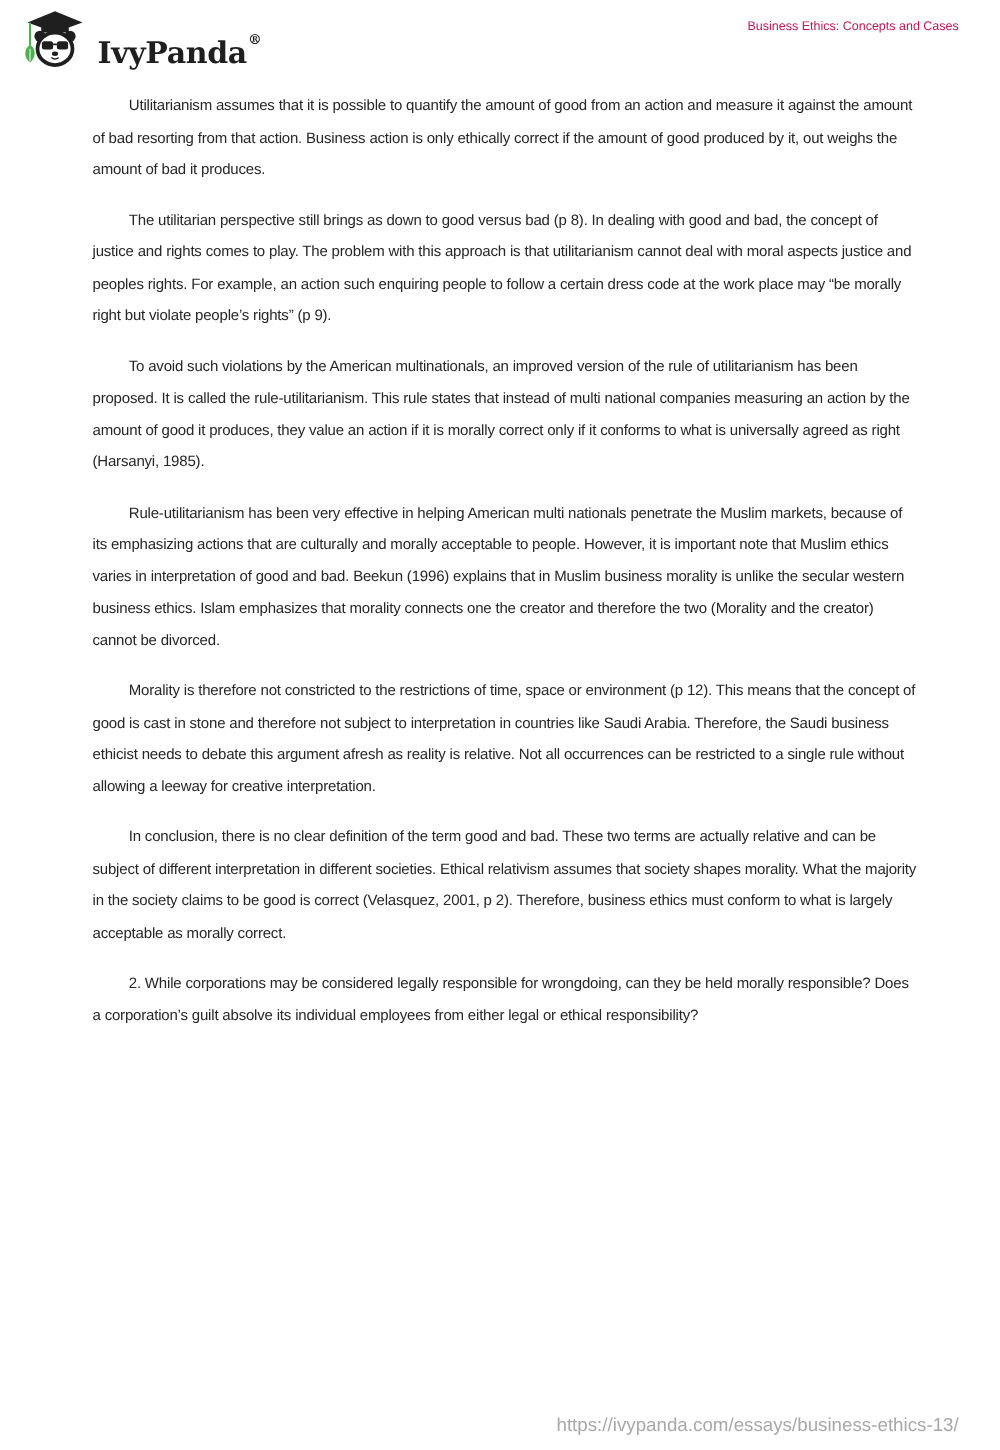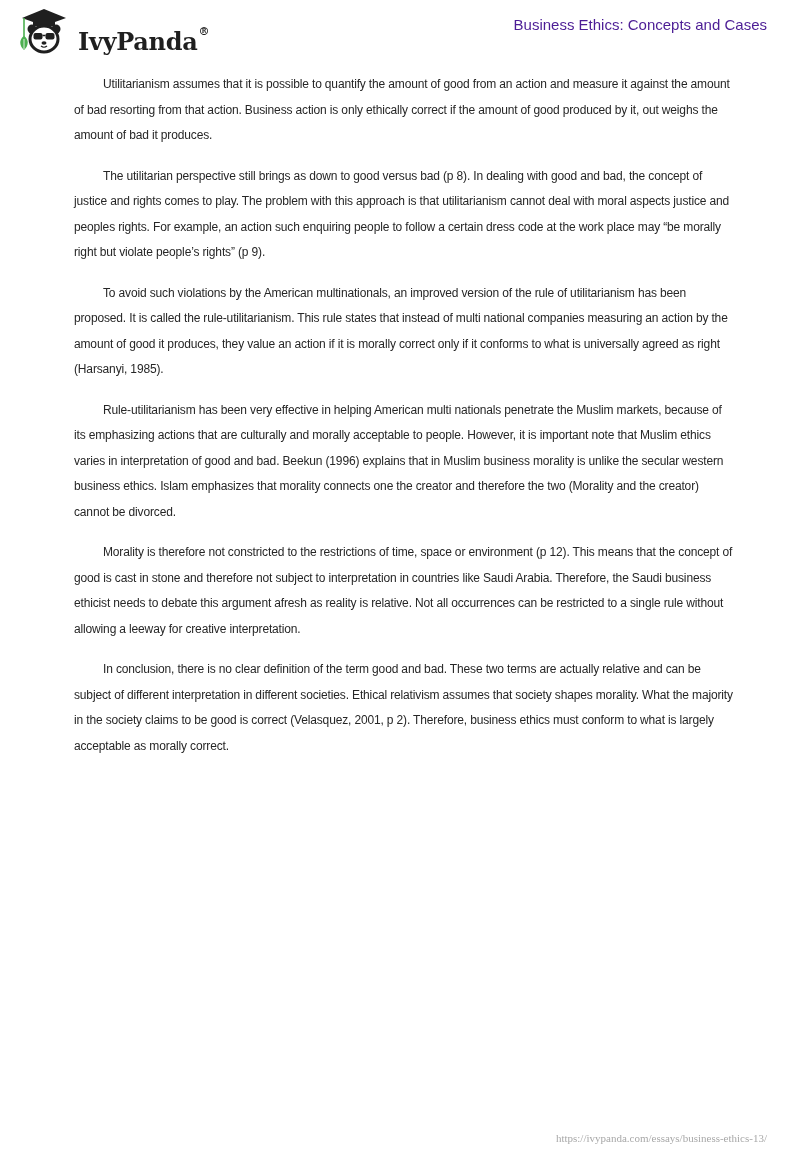--- a/index.html
+++ b/index.html
@@ -48,45 +48,44 @@
       font-size: 11px;
       vertical-align: super;
       position: relative;
       top: -6px;
       margin-left: 1px;
     }
     .doc-title {
       position: absolute;
       right: 33px;
       top: 16px;
-      font-size: 15px;
-      color: #4c1d95;
+      font-size: 10px;
+      color: #be185d;
     }
     .content {
       position: absolute;
       left: 74px;
       top: 72px;
       width: 660px;
     }
     .content p {
       margin: 0 0 15px 0;
       font-size: 12px;
       line-height: 25.5px;
       text-indent: 29px;
       color: #262626;
       letter-spacing: -0.15px;
     }
     .footer-url {
       position: absolute;
       right: 33px;
       top: 1132px;
-      font-size: 11px;
+      font-size: 15px;
       color: #a8a8a8;
       text-decoration: none;
-      font-family: Liberation Serif, serif;
     }
   </style>
 </head>
 <body>
 
 <div class="header">
   <a class="logo">
     <svg class="logo-icon" viewBox="0 0 58 50">
 
       <polygon points="8,12 30,3 52,12 30,20" fill="#1f1f1f"></polygon>
@@ -114,15 +113,16 @@
   <div class="doc-title">Business Ethics: Concepts and Cases</div>
 </div>
 
 <div class="content">
   <p>Utilitarianism assumes that it is possible to quantify the amount of good from an action and measure it against the amount of bad resorting from that action. Business action is only ethically correct if the amount of good produced by it, out weighs the amount of bad it produces.</p>
   <p>The utilitarian perspective still brings as down to good versus bad (p 8). In dealing with good and bad, the concept of justice and rights comes to play. The problem with this approach is that utilitarianism cannot deal with moral aspects justice and peoples rights. For example, an action such enquiring people to follow a certain dress code at the work place may “be morally right but violate people’s rights” (p 9).</p>
   <p>To avoid such violations by the American multinationals, an improved version of the rule of utilitarianism has been proposed. It is called the rule-utilitarianism. This rule states that instead of multi national companies measuring an action by the amount of good it produces, they value an action if it is morally correct only if it conforms to what is universally agreed as right (Harsanyi, 1985).</p>
   <p>Rule-utilitarianism has been very effective in helping American multi nationals penetrate the Muslim markets, because of its emphasizing actions that are culturally and morally acceptable to people. However, it is important note that Muslim ethics varies in interpretation of good and bad. Beekun (1996) explains that in Muslim business morality is unlike the secular western business ethics. Islam emphasizes that morality connects one the creator and therefore the two (Morality and the creator) cannot be divorced.</p>
   <p>Morality is therefore not constricted to the restrictions of time, space or environment (p 12). This means that the concept of good is cast in stone and therefore not subject to interpretation in countries like Saudi Arabia. Therefore, the Saudi business ethicist needs to debate this argument afresh as reality is relative. Not all occurrences can be restricted to a single rule without allowing a leeway for creative interpretation.</p>
   <p>In conclusion, there is no clear definition of the term good and bad. These two terms are actually relative and can be subject of different interpretation in different societies. Ethical relativism assumes that society shapes morality. What the majority in the society claims to be good is correct (Velasquez, 2001, p 2). Therefore, business ethics must conform to what is largely acceptable as morally correct.</p>
+  <p>2. While corporations may be considered legally responsible for wrongdoing, can they be held morally responsible? Does a corporation’s guilt absolve its individual employees from either legal or ethical responsibility?</p>
 </div>
 
 <a class="footer-url">https://ivypanda.com/essays/business-ethics-13/</a>
 
 </body></html>

